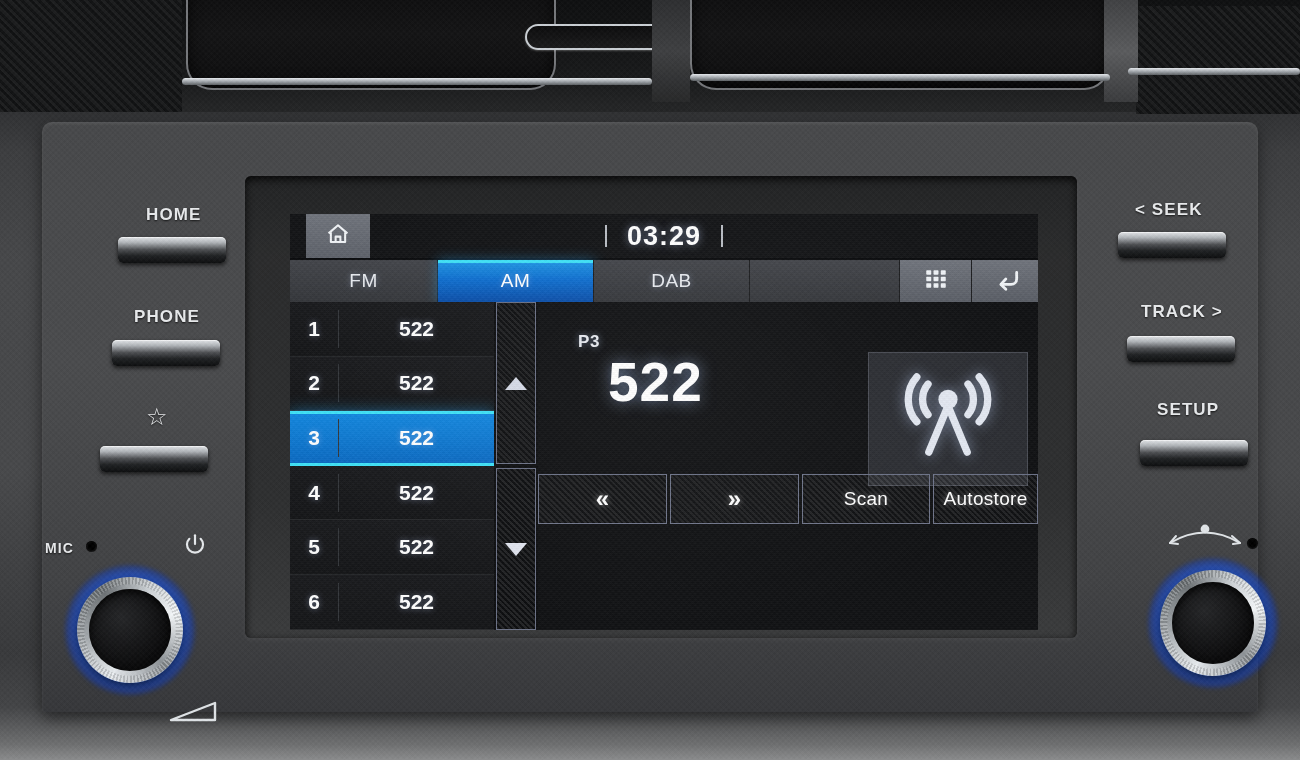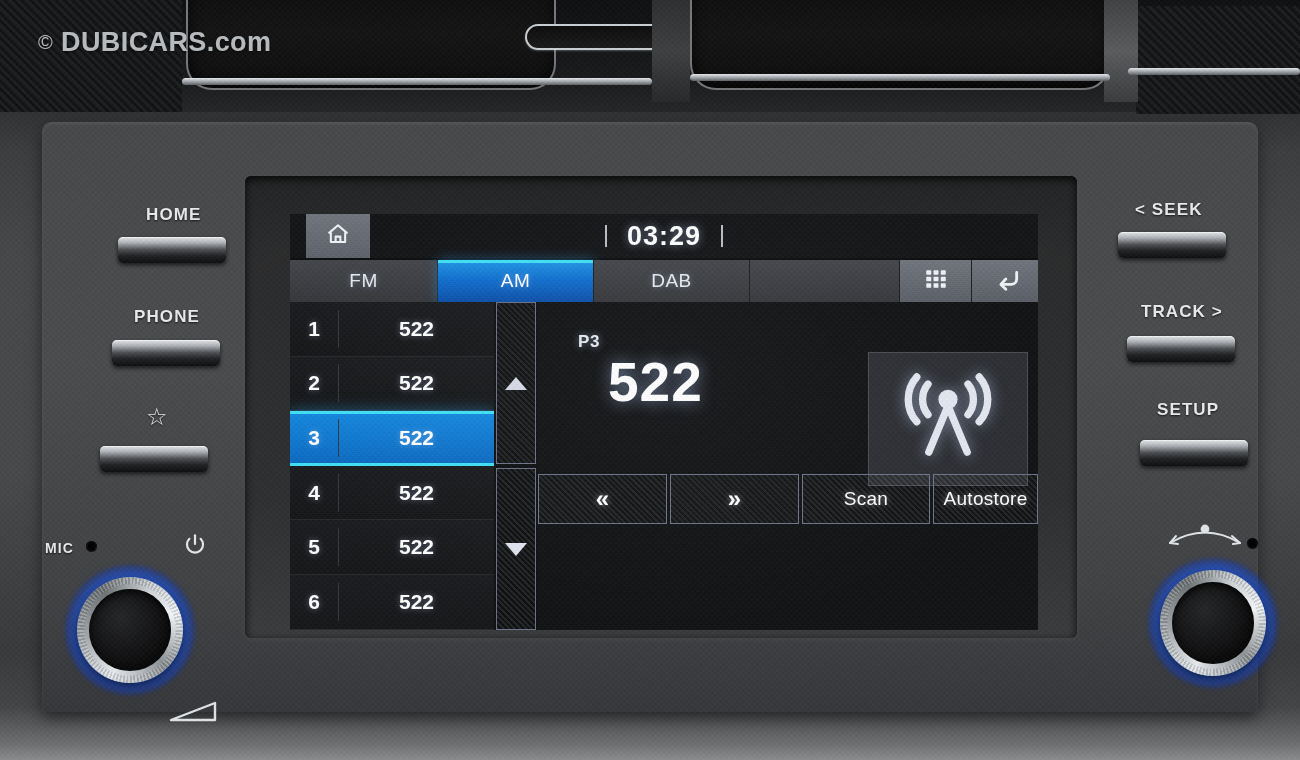--- a/index.html
+++ b/index.html
@@ -310,24 +310,20 @@
     <div class="vent v2">
       
     </div>
     <div class="vent-sep b"></div>
     <div class="vent-sep a"></div>
     <div class="vent-chrome c1"></div>
     <div class="vent-chrome c2"></div>
     <div class="vent-chrome c3"></div>
   </div>
 
-  <div class="watermark">
-    <span class="c">©</span>
-    <span>DUBICARS.com</span>
-  </div>
 
   <div class="head-unit"></div>
 
   <div class="hw-label" style="left:146px; top:205px;">HOME</div>
   <div class="hw-key" style="left:118px; top:237px;"></div>
 
   <div class="hw-label" style="left:134px; top:307px;">PHONE</div>
   <div class="hw-key" style="left:112px; top:340px;"></div>
 
   <div class="hw-label" style="left:146px; top:403px; font-size:24px; font-weight:normal;">☆</div>

